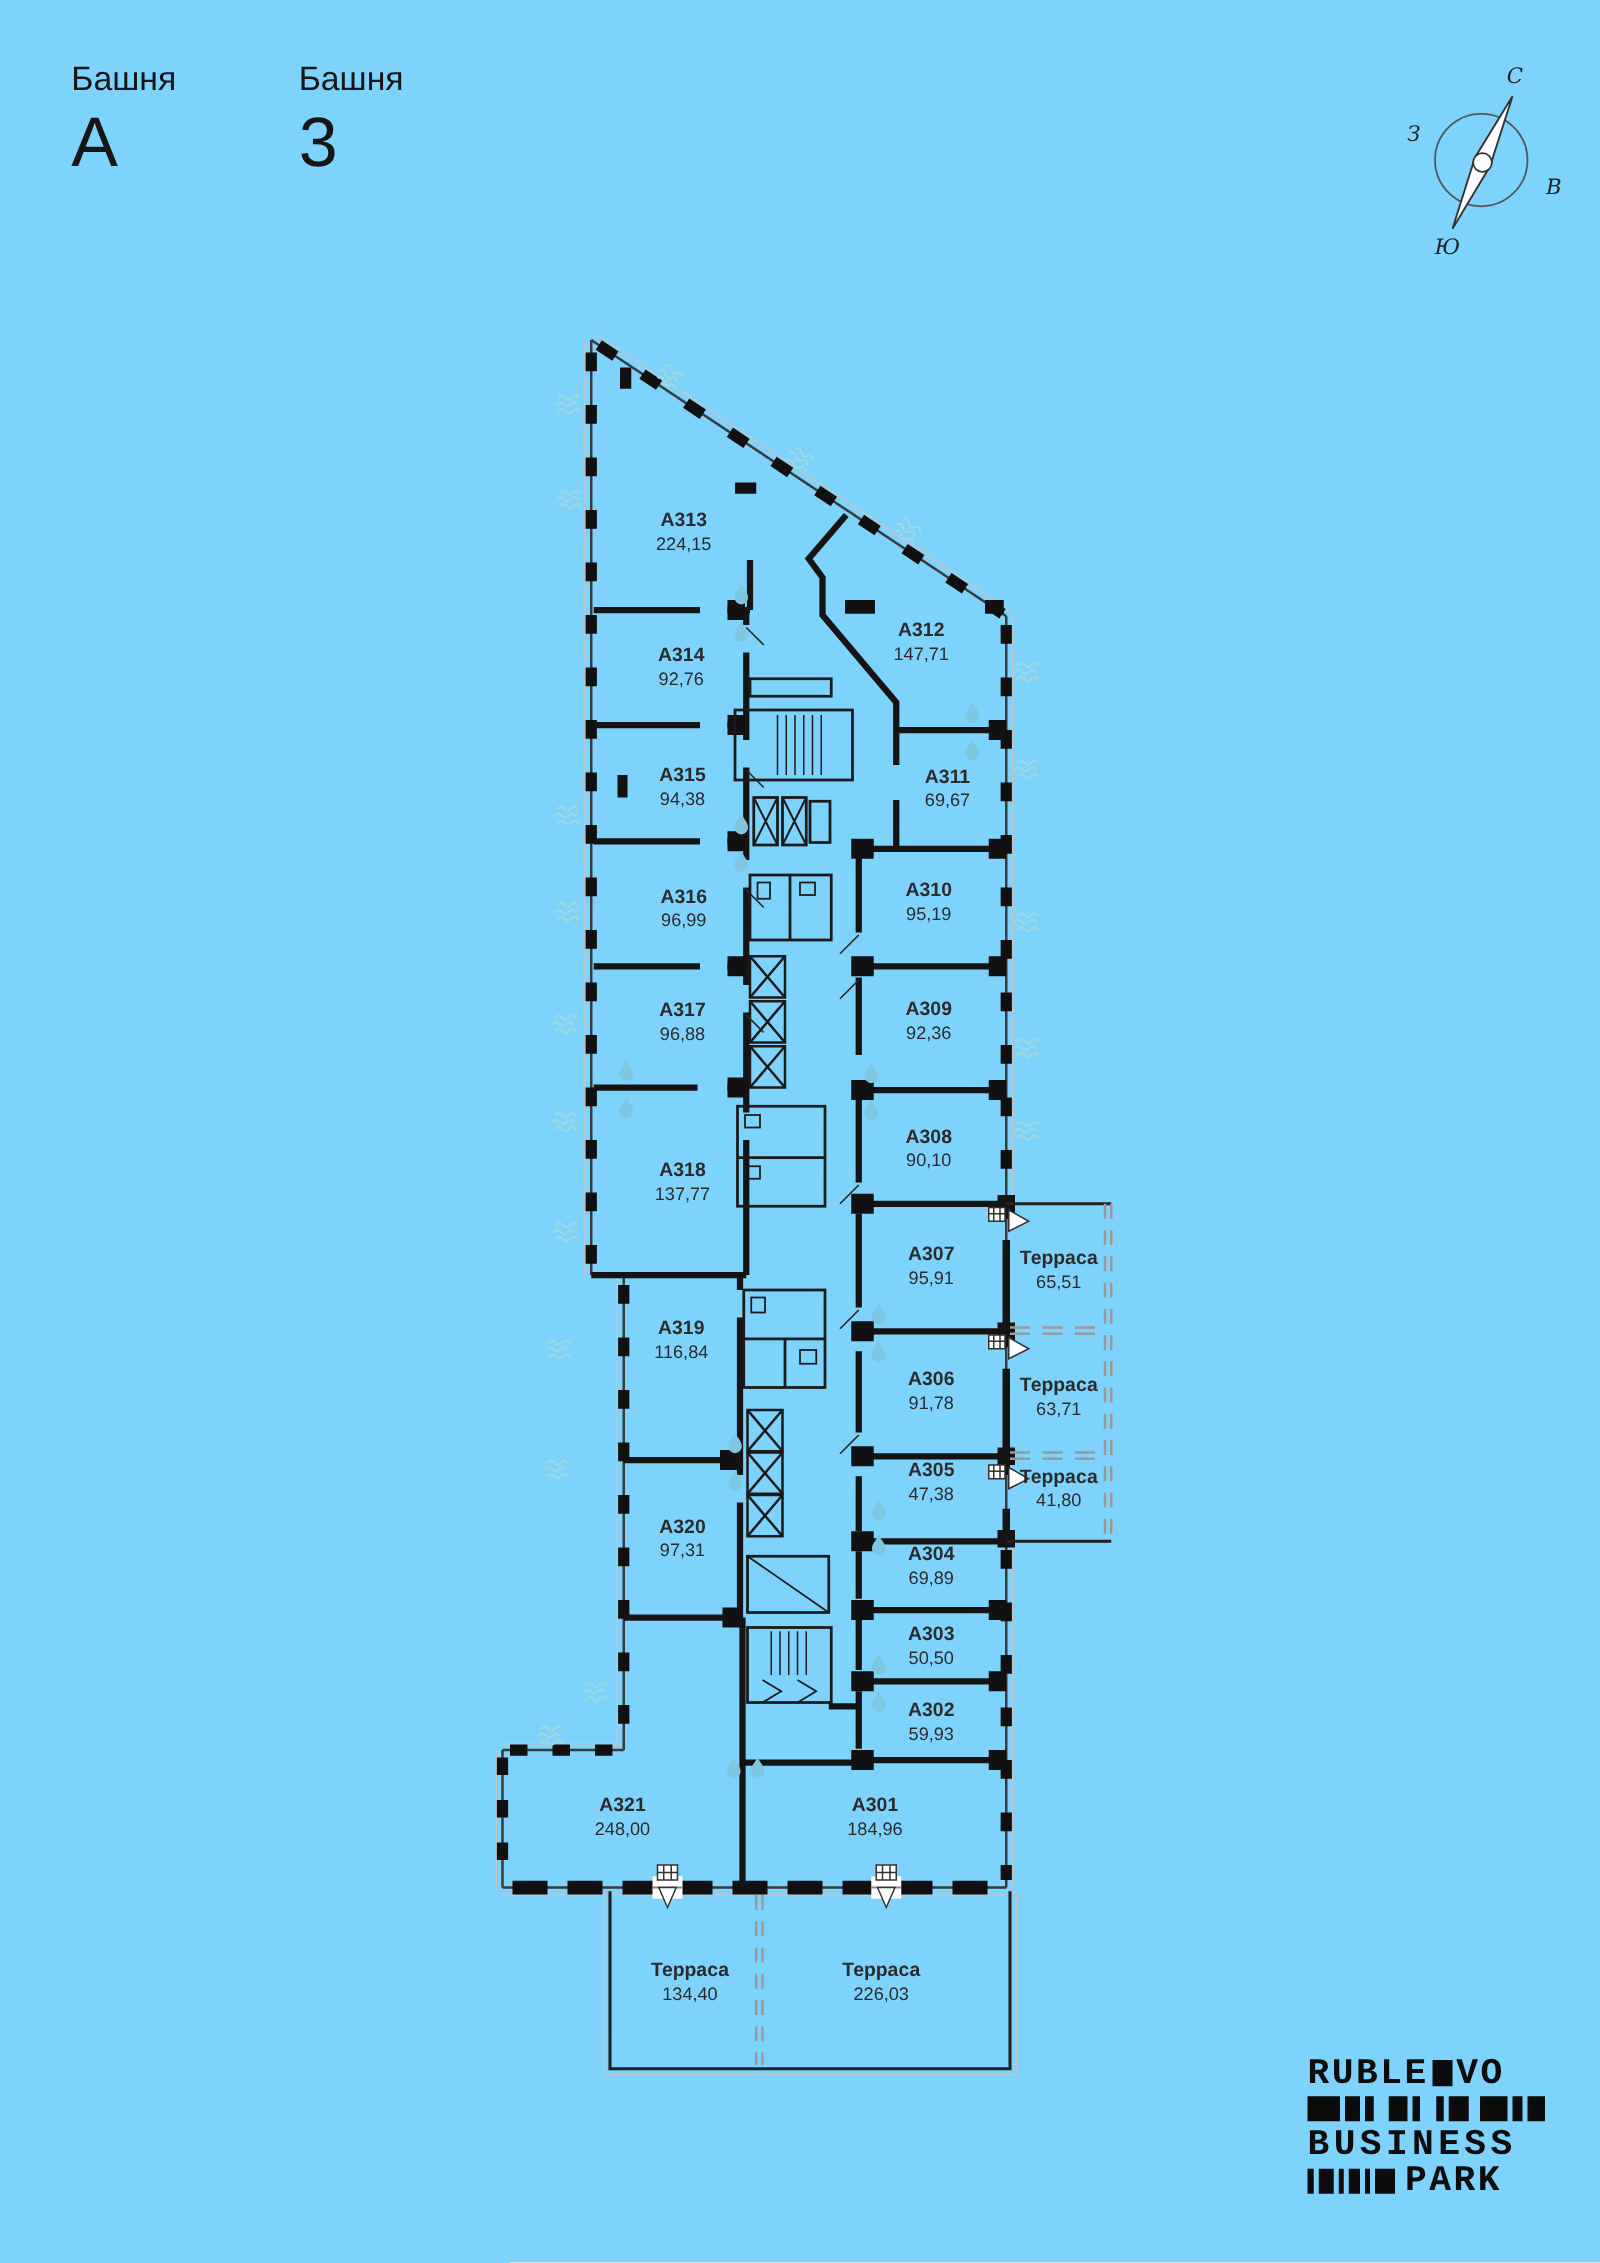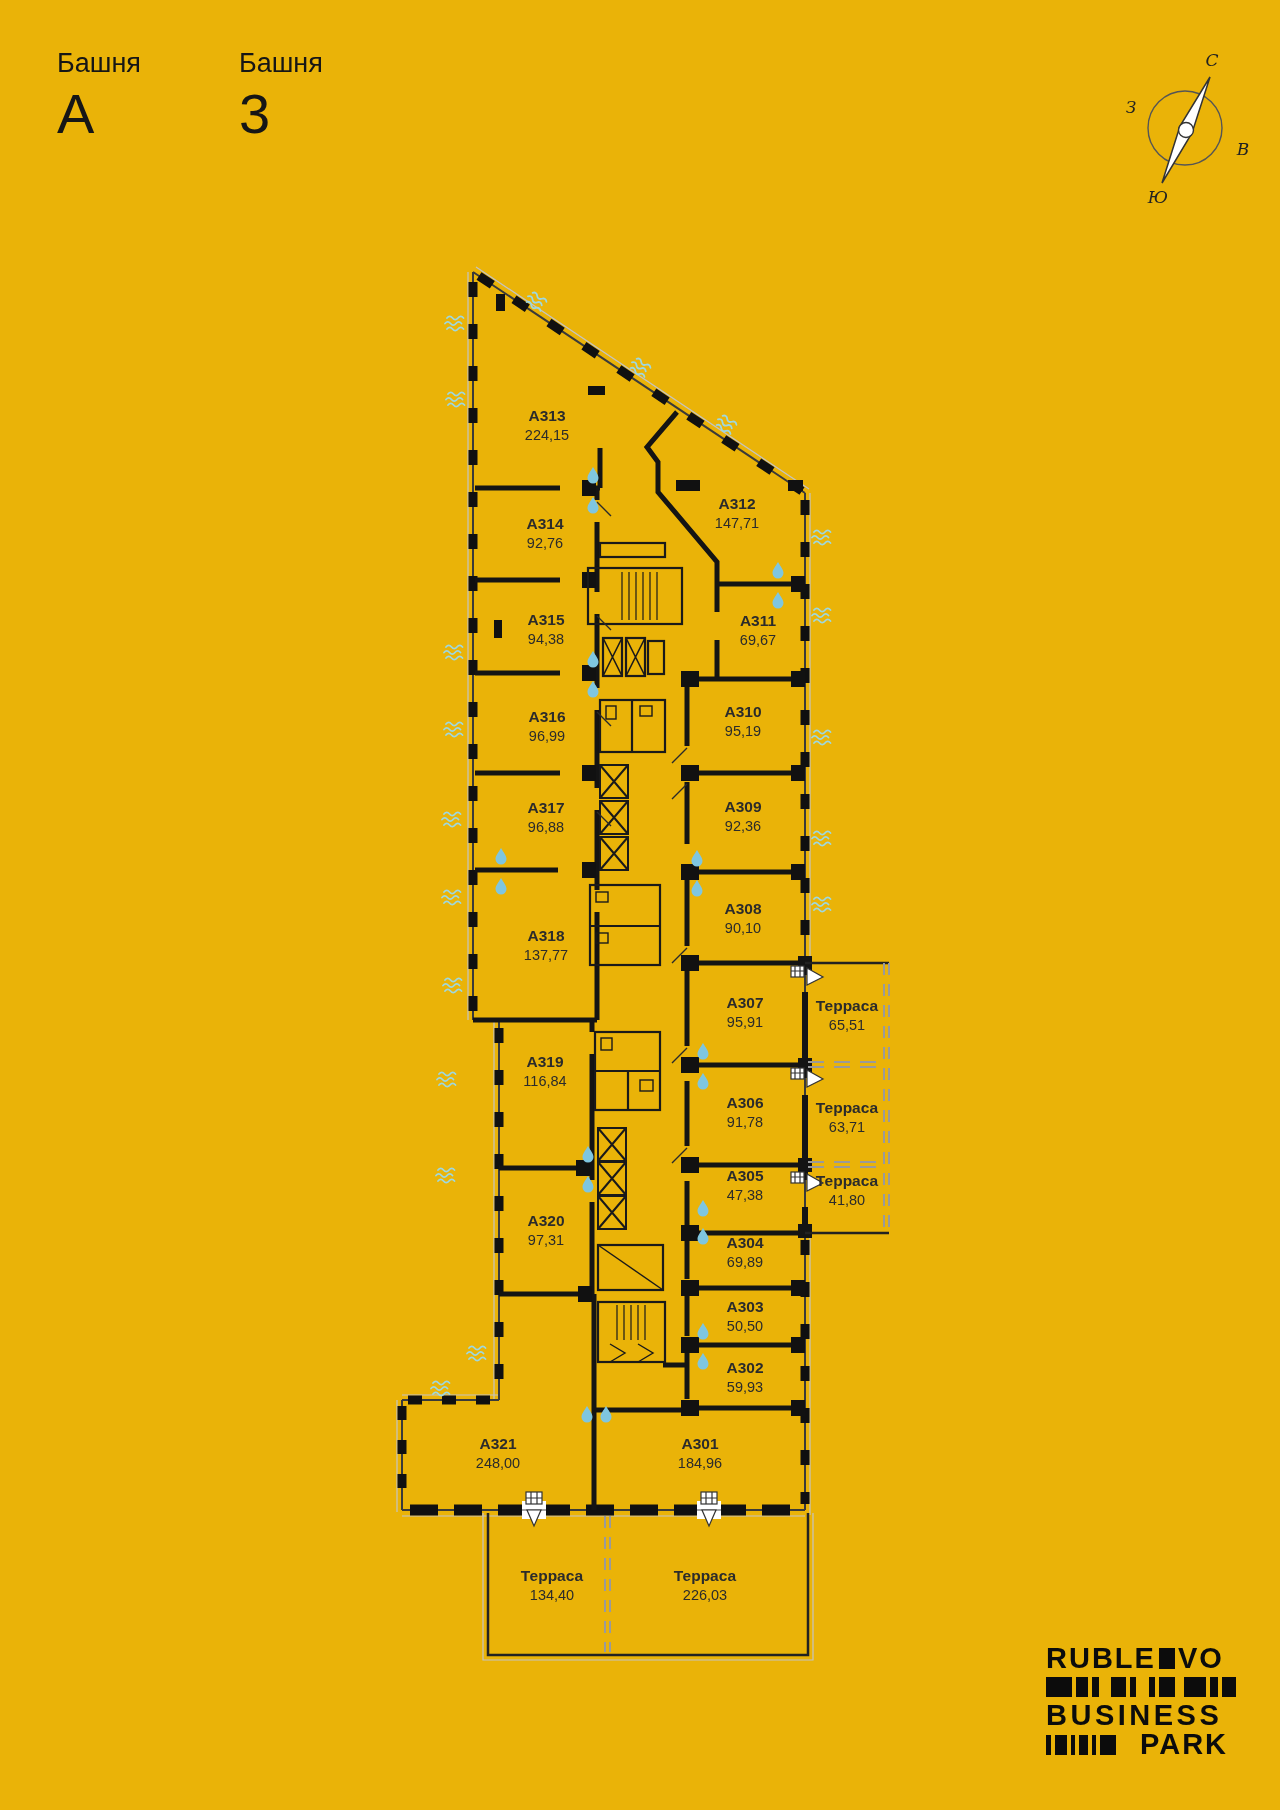--- a/index.html
+++ b/index.html
@@ -1,26 +1,26 @@
 <!DOCTYPE html>
 <html><head>
 <meta charset="utf-8">
 <style>
   html,body{margin:0;padding:0;background:#ffffff;}
-  .page{position:relative;width:1280px;height:1810px;background:#eab308;
+  .page{position:relative;width:1280px;height:1810px;background:#7dd3fc;
         font-family:"Liberation Sans",sans-serif;overflow:hidden;}
   .hdr{position:absolute;top:48px;left:57px;display:flex;gap:98px;color:#161616;}
   .hdr-label{font-size:27px;font-weight:400;}
   .hdr-value{font-size:56px;font-weight:500;line-height:1.02;margin-top:6px;}
   svg.plan{position:absolute;left:0;top:0;width:1280px;height:1810px;}
   .room-id{font-size:15.5px;font-weight:700;fill:#2b2b2b;}
   .room-area{font-size:14.5px;font-weight:400;fill:#2b2b2b;}
   .compass-letter{font-family:"DejaVu Serif",serif;font-style:italic;font-size:17px;fill:#222;}
   .logo{position:absolute;left:1046px;top:1644px;width:212px;color:#0c0c0c;
-        font-family:Liberation Sans, sans-serif;font-weight:700;}
+        font-family:Liberation Mono, monospace;font-weight:700;}
   .logo .row{display:flex;align-items:center;}
   .logo .txt{font-size:29px;line-height:1;letter-spacing:2px;white-space:pre;}
   .logo .sq{display:inline-block;width:16px;height:21px;background:#0c0c0c;margin:0 3px;}
   .logo .bar{height:20px;margin:4px 0;display:flex;}
   .logo .bar i{display:block;background:#0c0c0c;margin-right:4px;}
 </style>
 </head>
 <body>
 
 <div class="page">
@@ -324,17 +324,17 @@
     </div>
     <div class="row">
       <span class="bar" style="margin:0">
         <i style="width:5px"></i>
           <i style="width:12px"></i>
           <i style="width:4px"></i>
         <i style="width:9px"></i>
           <i style="width:4px"></i>
           <i style="width:16px"></i>
       </span>
-      <span class="txt" style="margin-left:20px">PARK</span>
+      <span class="txt" style="margin-left:4px">PARK</span>
     </div>
   </div>
 
 </div>
 
 </body></html>

